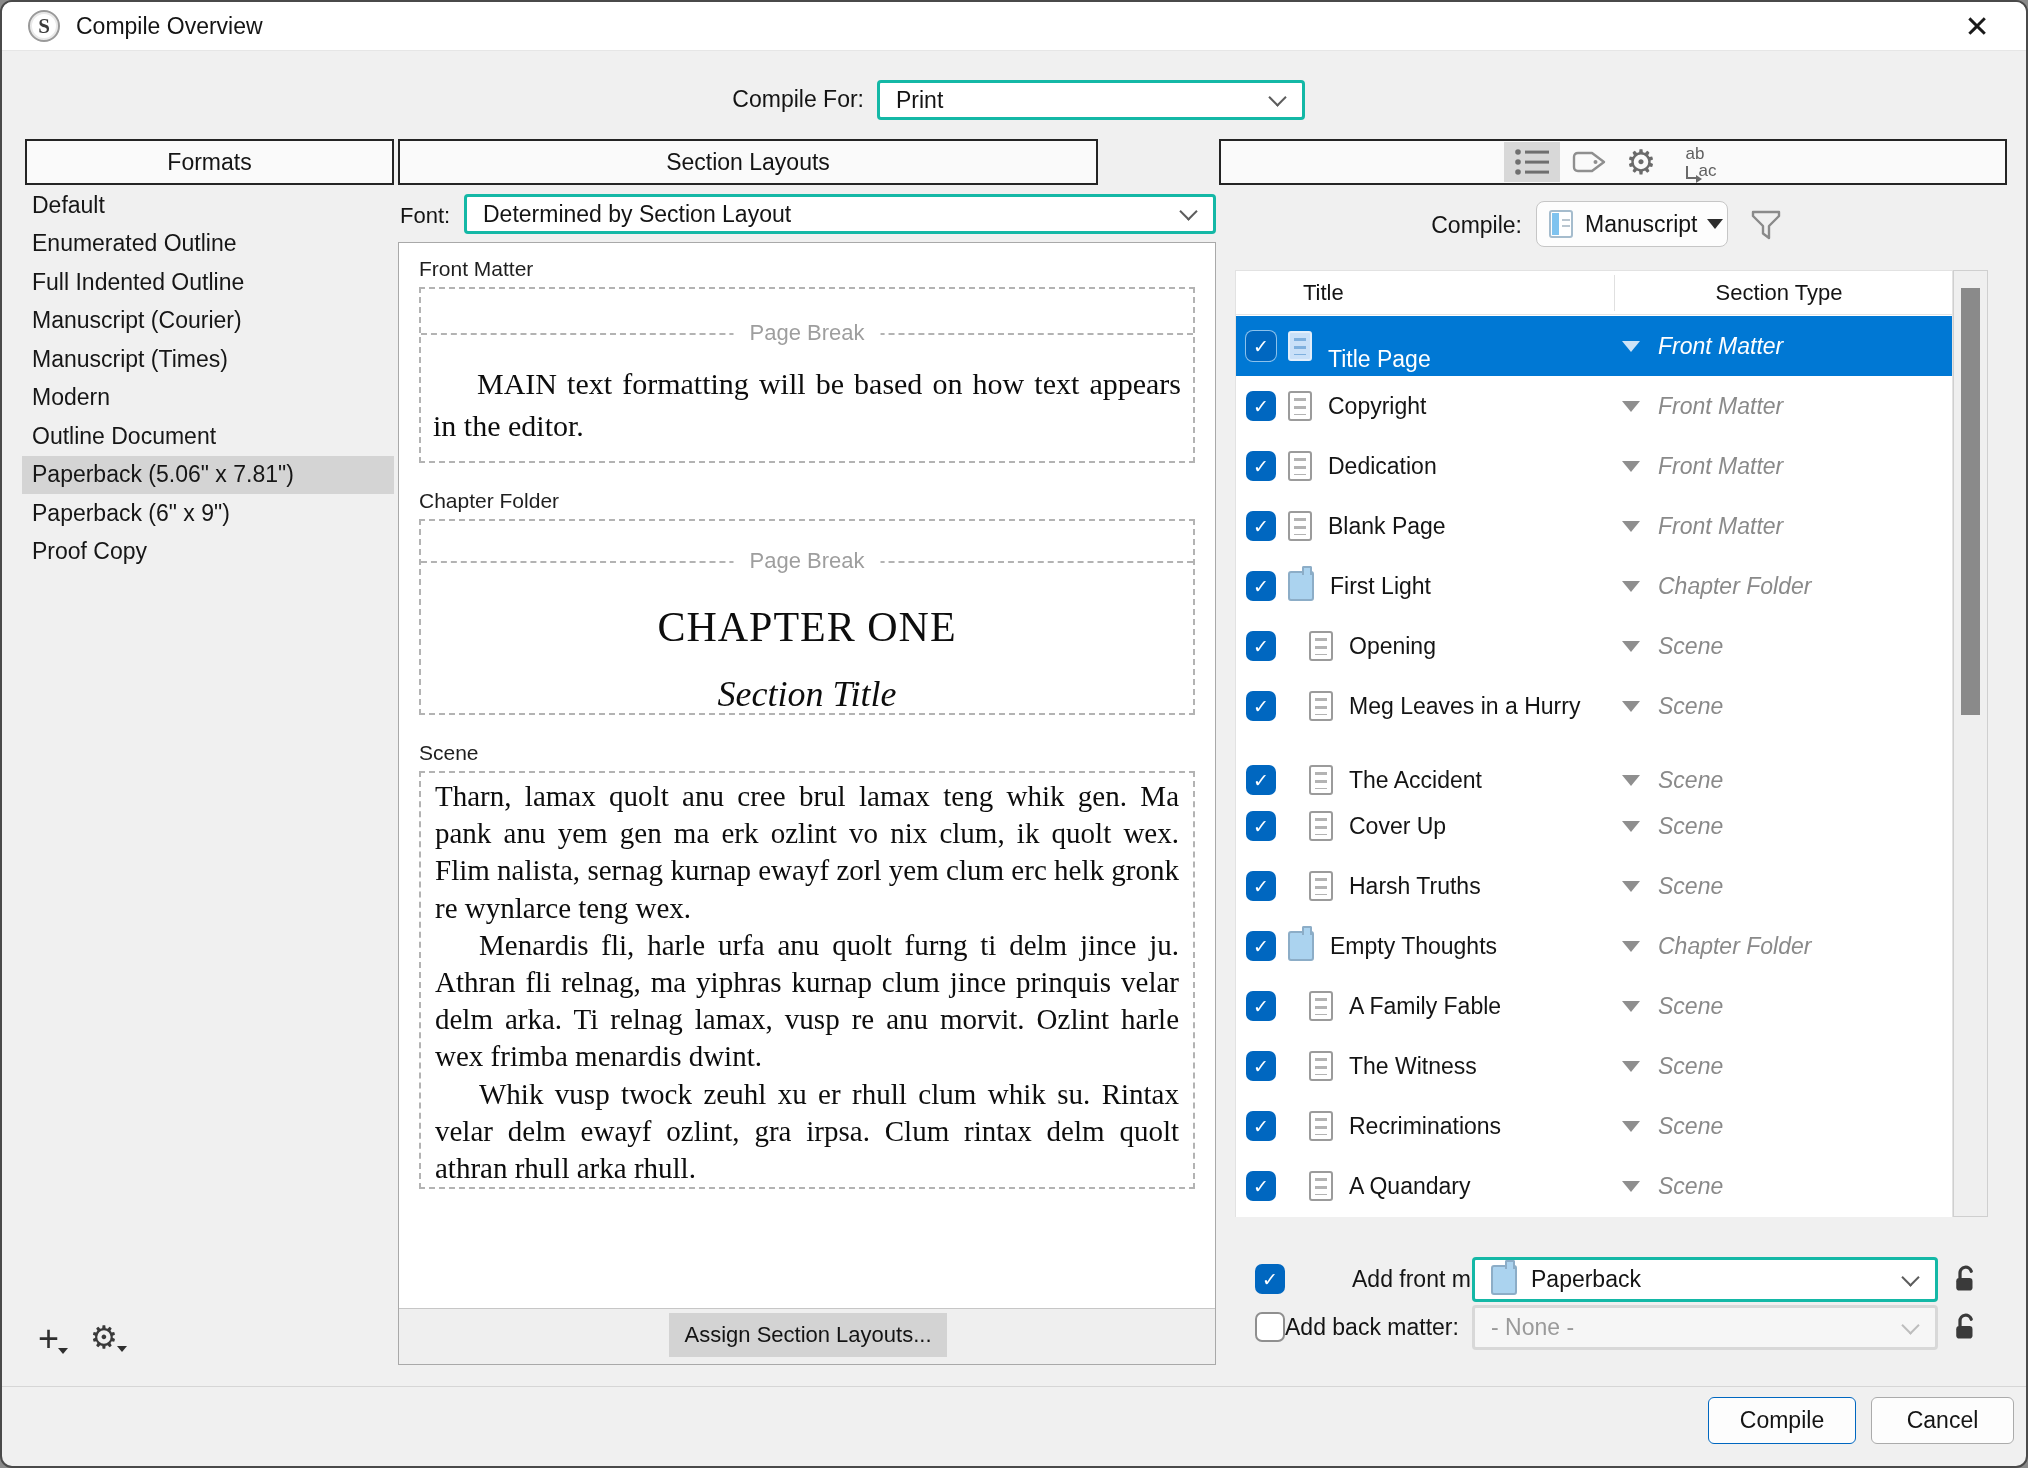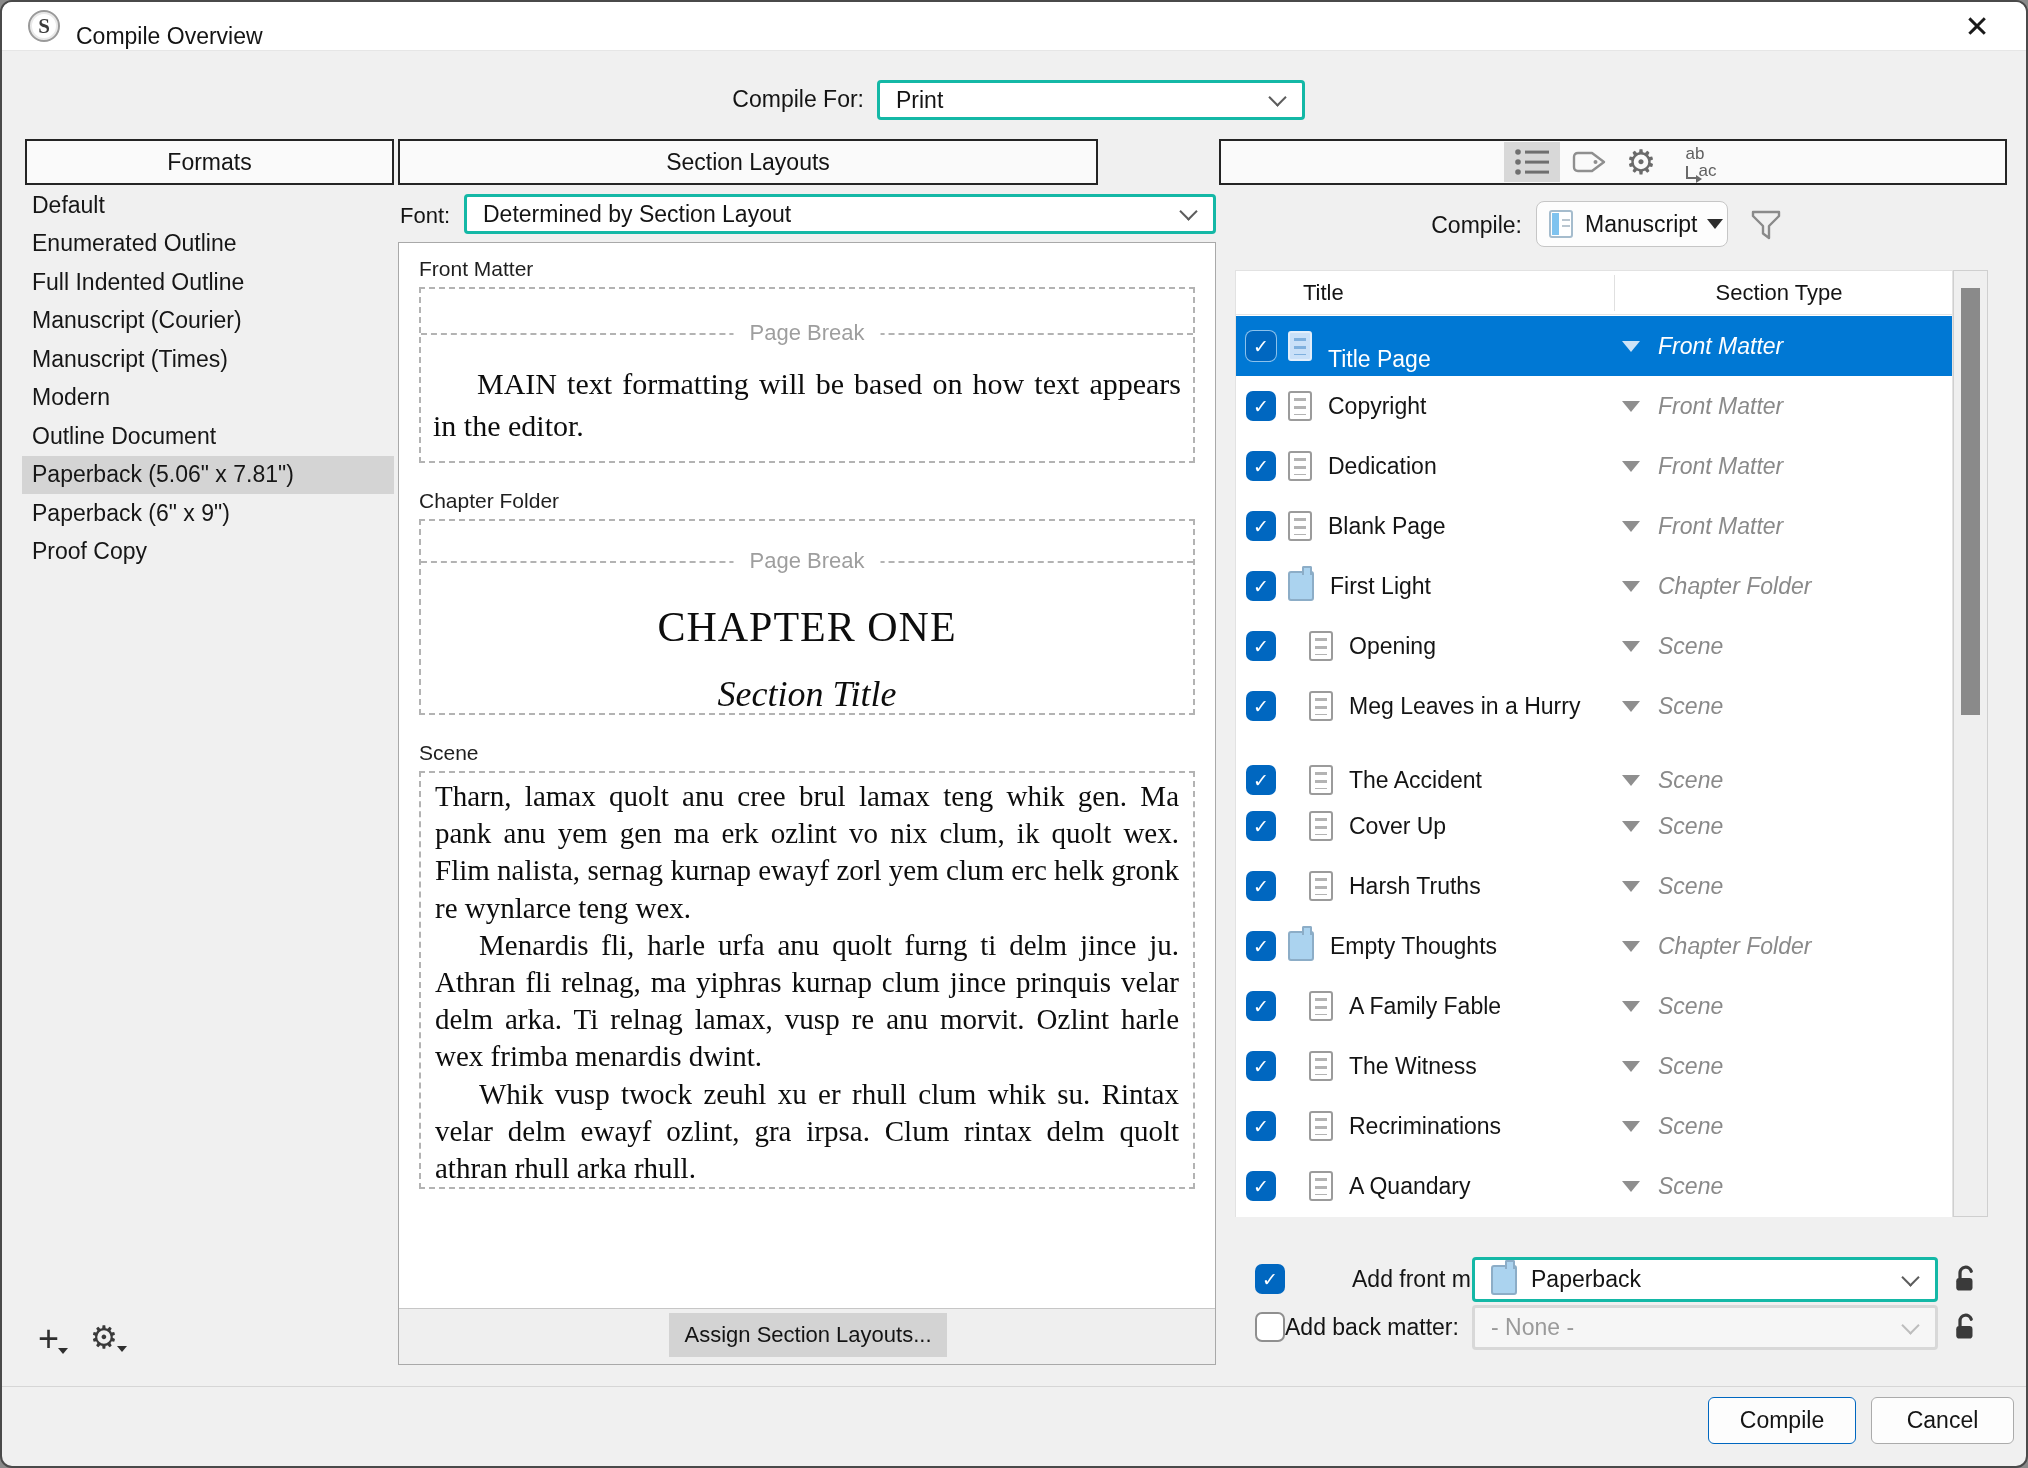--- a/index.html
+++ b/index.html
@@ -11,21 +11,21 @@
   }
   .window{
     position:absolute;inset:0;box-sizing:border-box;
     background:#f0f0f0;border:2px solid #4a4a4a;border-radius:12px;overflow:hidden;
   }
   
   .titlebar{position:absolute;left:0;top:0;width:100%;height:49px;background:#ffffff;border-bottom:1px solid #e6e6e6;box-sizing:border-box;}
   .logo{position:absolute;left:26px;top:8px;width:32px;height:32px;border:2px solid #9a9a9a;border-radius:50%;box-sizing:border-box;
         display:flex;align-items:center;justify-content:center;box-shadow:inset 0 0 0 2px #e9e9e9;}
   .logo span{font-family:"Liberation Serif",serif;font-weight:bold;font-size:21px;color:#3c3c3c;line-height:1;}
-  .title-text{position:absolute;left:74px;top:0;height:48px;line-height:48px;font-size:23px;color:#141414;margin-top:10px;}
+  .title-text{position:absolute;left:74px;top:0;height:48px;line-height:48px;font-size:23px;color:#141414;}
   .close-x{position:absolute;right:18px;top:0;width:62px;height:48px;display:flex;align-items:center;justify-content:center;
            font-size:30px;font-weight:300;color:#1a1a1a;font-family:"DejaVu Sans",sans-serif;cursor:default;}
   
   .cf-label{position:absolute;left:640px;top:84px;width:222px;text-align:right;font-size:23px;color:#141414;}
   .select{position:absolute;box-sizing:border-box;background:#fff;border:3px solid #14b8a6;border-radius:4px;
           display:flex;align-items:center;padding:0 16px;font-size:23px;color:#141414;}
   .select .chev{position:absolute;right:18px;top:50%;width:11px;height:11px;margin-top:-9px;
           border-right:2px solid #5c5c5c;border-bottom:2px solid #5c5c5c;transform:rotate(45deg);}
   .cf-select{left:875px;top:78px;width:428px;height:40px;}
   

